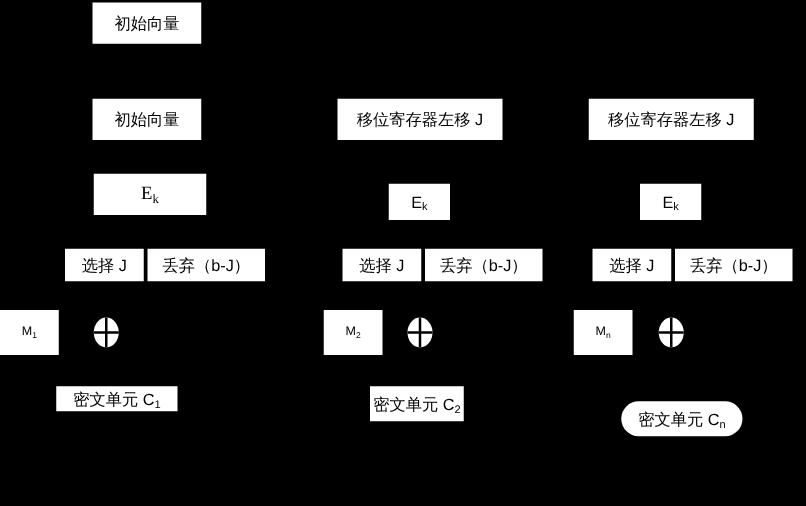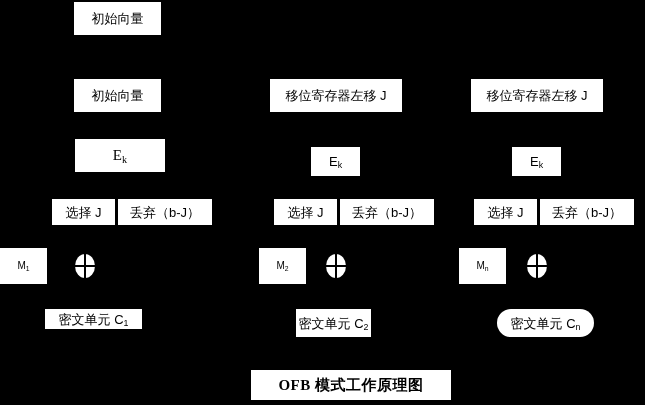--- a/index.html
+++ b/index.html
@@ -143,21 +143,18 @@
   </div>
 
   <div class="xor" style="left:526px; top:253px;">
     <svg width="22" height="26" viewBox="0 0 22 26">
       <ellipse cx="11" cy="13" rx="10" ry="12" fill="#ffffff"></ellipse>
       <line x1="11" y1="1" x2="11" y2="25" stroke="#000000" stroke-width="2"></line>
       <line x1="1" y1="13" x2="21" y2="13" stroke="#000000" stroke-width="2"></line>
     </svg>
   </div>
 
-  <div class="box center cjk" style="left:497px; top:309px; width:97px; height:28px;border-radius:14px;">
+  <div class="box center cjk" style="left:497px; top:321px; width:97px; height:28px;border-radius:14px;">
     <span><span>密文单元 C</span><sub>n</sub></span>
   </div>
 
-  <div class="box center" style="left:251px; top:370px; width:200px; height:30px;">
-    <span class="caption">OFB 模式工作原理图</span>
-  </div>
 
 </div>
 
 </body></html>

